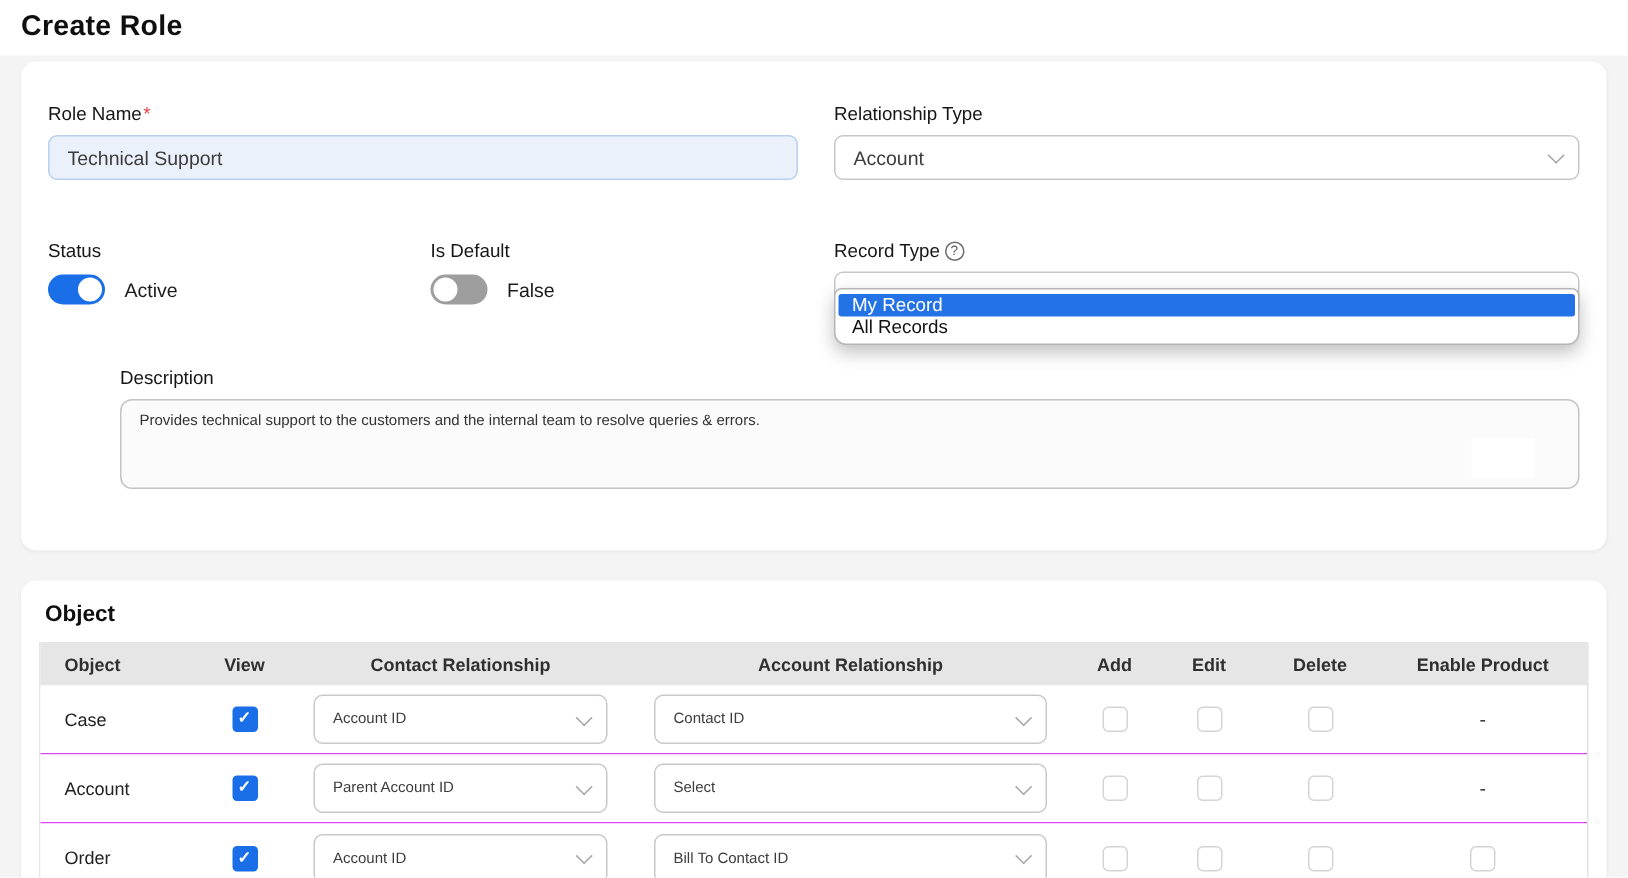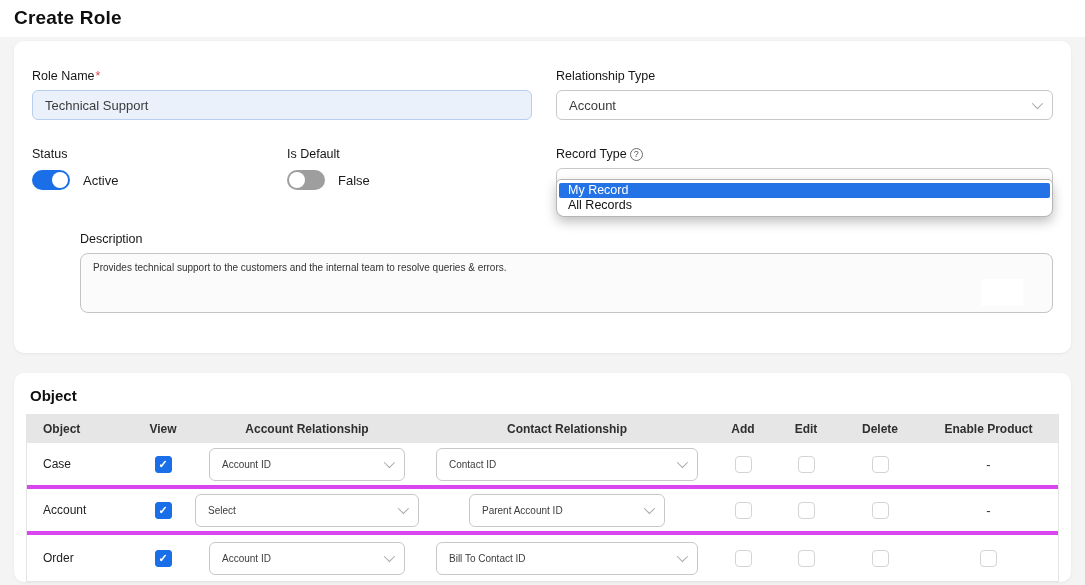--- a/index.html
+++ b/index.html
@@ -7,21 +7,21 @@
   body { background:#f4f4f5; font-family:"Liberation Sans", sans-serif; color:#1d1d1d; }
 
   .topbar { background:#fff; padding:7px 14px 8px; }
   .page-title { font-size:19px; font-weight:700; color:#0f0f0f; letter-spacing:.2px; }
 
   .content { padding:4px 14px 0; }
   .card { background:#fff; border-radius:10px; box-shadow:0 1px 3px rgba(0,0,0,.06); }
   .card1 { padding:28px 18px 36px; }
 
   .grid2 { display:grid; grid-template-columns:500px 1fr; column-gap:24px; }
-  .rowB { margin-top:27px; }
+  .rowB { margin-top:40px; }
 
   .field-label { font-size:12.5px; color:#161616; margin-bottom:7px; display:flex; align-items:center; }
   .req { color:#e0434d; margin-left:1px; font-size:12.5px; }
 
   .text-input { width:100%; height:30px; background:#eaf1fb; border:1px solid #b9cfee;
     border-radius:6px; padding:0 12px; font-size:13px; color:#3c3c3c; font-family:inherit; outline:none; }
 
   .select { height:30px; background:#fff; border:1px solid #c8c8c8; border-radius:6px;
     padding:0 12px; display:flex; align-items:center; justify-content:space-between;
     font-size:13px; color:#3c3c3c; cursor:pointer; }
@@ -52,21 +52,21 @@
     padding:8px 12px; font-size:10px; color:#333; font-family:inherit; resize:none; outline:none; }
   .patch { position:absolute; right:30px; top:26px; width:42px; height:27px; background:#fff; }
 
   .card2 { margin-top:20px; padding:14px 12px 0; border-radius:10px 10px 10px 10px; }
   .section-title { font-size:15px; font-weight:700; color:#0f0f0f; margin-left:4px; }
 
   .table { margin-top:10px; border:1px solid #e4e4e4; border-top:none; }
   .trow { display:grid; grid-template-columns:104px 64px 224px 296px 56px 70px 78px 1fr; align-items:center; }
   .thead { background:#e6e6e6; height:29px; border:none; }
   .thead .cell { font-size:12px; font-weight:700; color:#2f2f2f; }
-  .tbody-row { height:46px; background:#fff; border-bottom:4px solid #d946ef; }
+  .tbody-row { height:46px; background:#fff; border-bottom:1px solid #d946ef; }
   .tbody-row:last-child { border-bottom:none; }
   .cell { display:flex; justify-content:center; align-items:center; }
   .c-obj { justify-content:flex-start; padding-left:16px; font-size:12px; color:#222; }
 
   .row-select { height:33px; font-size:10px; border-radius:6px; }
   .sel-acc { width:196px; }
   .sel-con { width:262px; }
 
   .cb { width:17px; height:17px; border:1.5px solid #d4d4d4; border-radius:4px; background:#fff;
     display:flex; align-items:center; justify-content:center; cursor:pointer; }
@@ -152,22 +152,22 @@
     </div>
   </div>
 
   <div class="card card2">
     <div class="section-title">Object</div>
 
     <div class="table">
       <div class="trow thead">
         <div class="cell c-obj">Object</div>
         <div class="cell">View</div>
+        <div class="cell">Contact Relationship</div>
         <div class="cell">Account Relationship</div>
-        <div class="cell">Contact Relationship</div>
         <div class="cell">Add</div>
         <div class="cell">Edit</div>
         <div class="cell">Delete</div>
         <div class="cell">Enable Product</div>
       </div>
 
       <div class="trow tbody-row">
         <div class="cell c-obj">Case</div>
         <div class="cell">
             <span class="cb checked">
@@ -201,28 +201,28 @@
       </div>
 
       <div class="trow tbody-row">
         <div class="cell c-obj">Account</div>
         <div class="cell">
             <span class="cb checked">
               <i>✓</i>
             </span>
           </div>
         <div class="cell">
+            <div class="select row-select sel-acc">
+              <span>Parent Account ID</span>
+              <span class="chev"></span>
+            </div>
+          </div>
+        <div class="cell">
             <div class="select row-select sel-con">
               <span>Select</span>
-              <span class="chev"></span>
-            </div>
-          </div>
-        <div class="cell">
-            <div class="select row-select sel-acc">
-              <span>Parent Account ID</span>
               <span class="chev"></span>
             </div>
           </div>
         <div class="cell">
             <span class="cb"></span>
           </div>
         <div class="cell">
             <span class="cb"></span>
           </div>
         <div class="cell">

